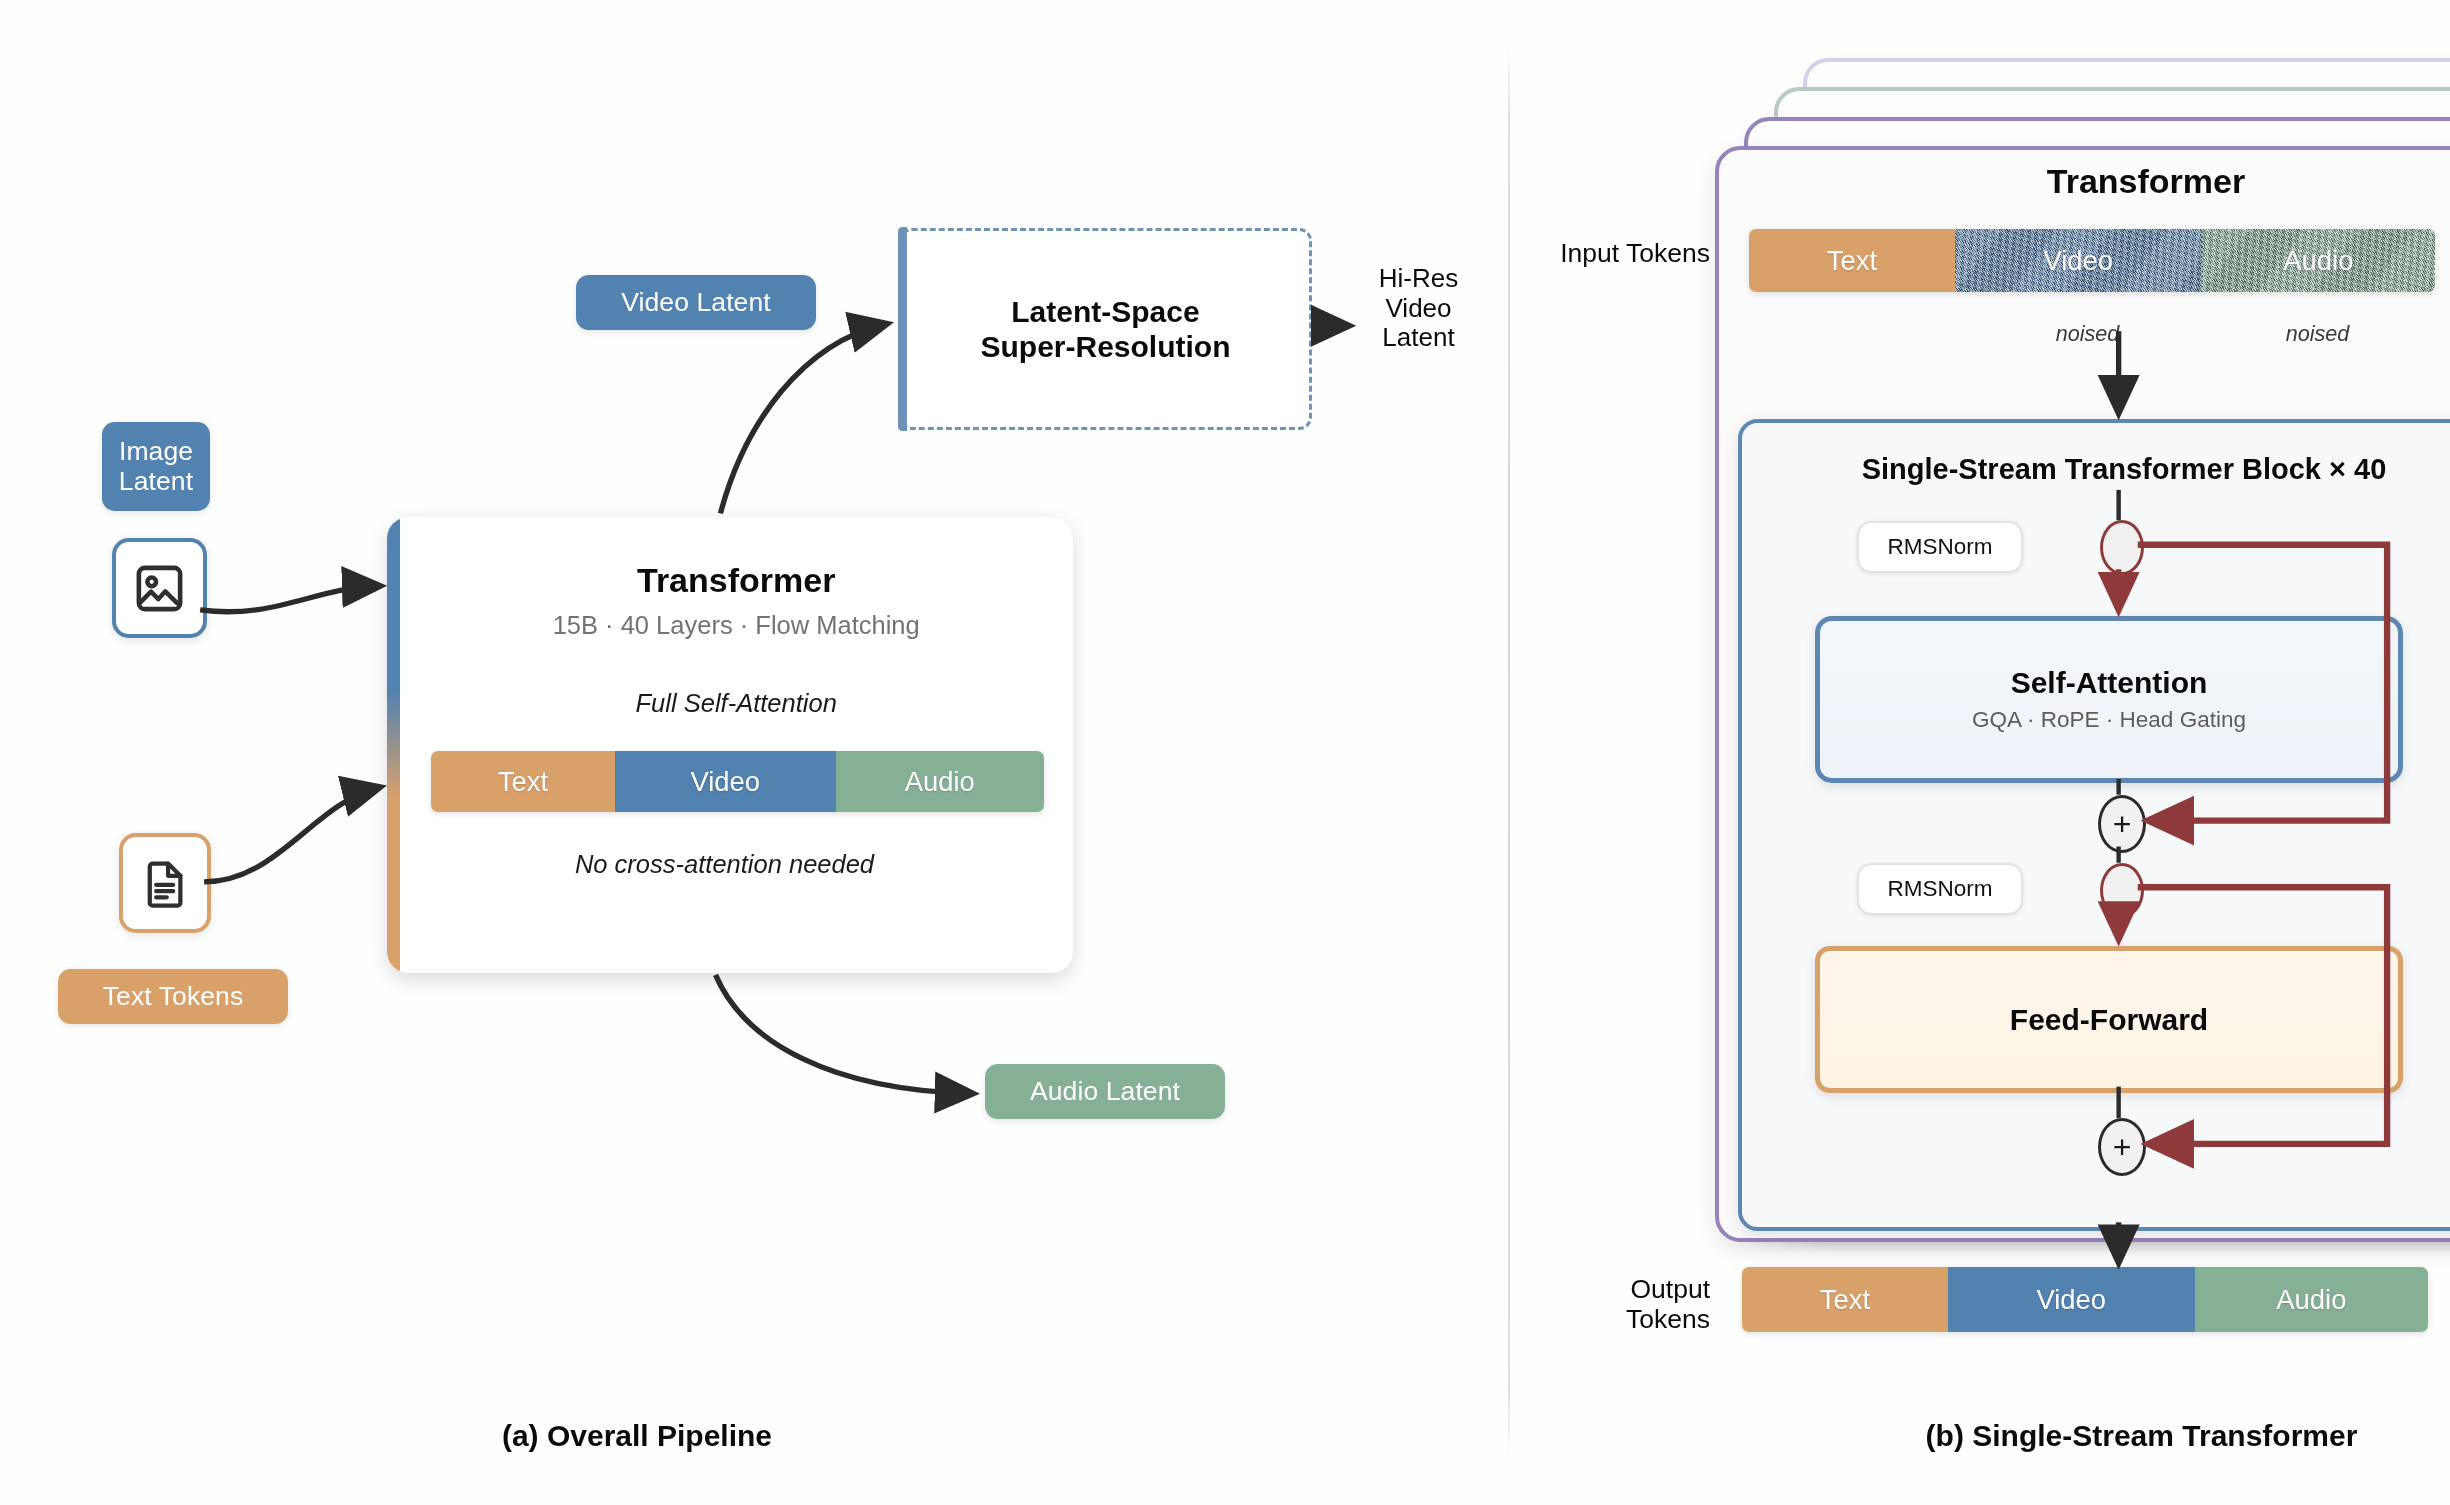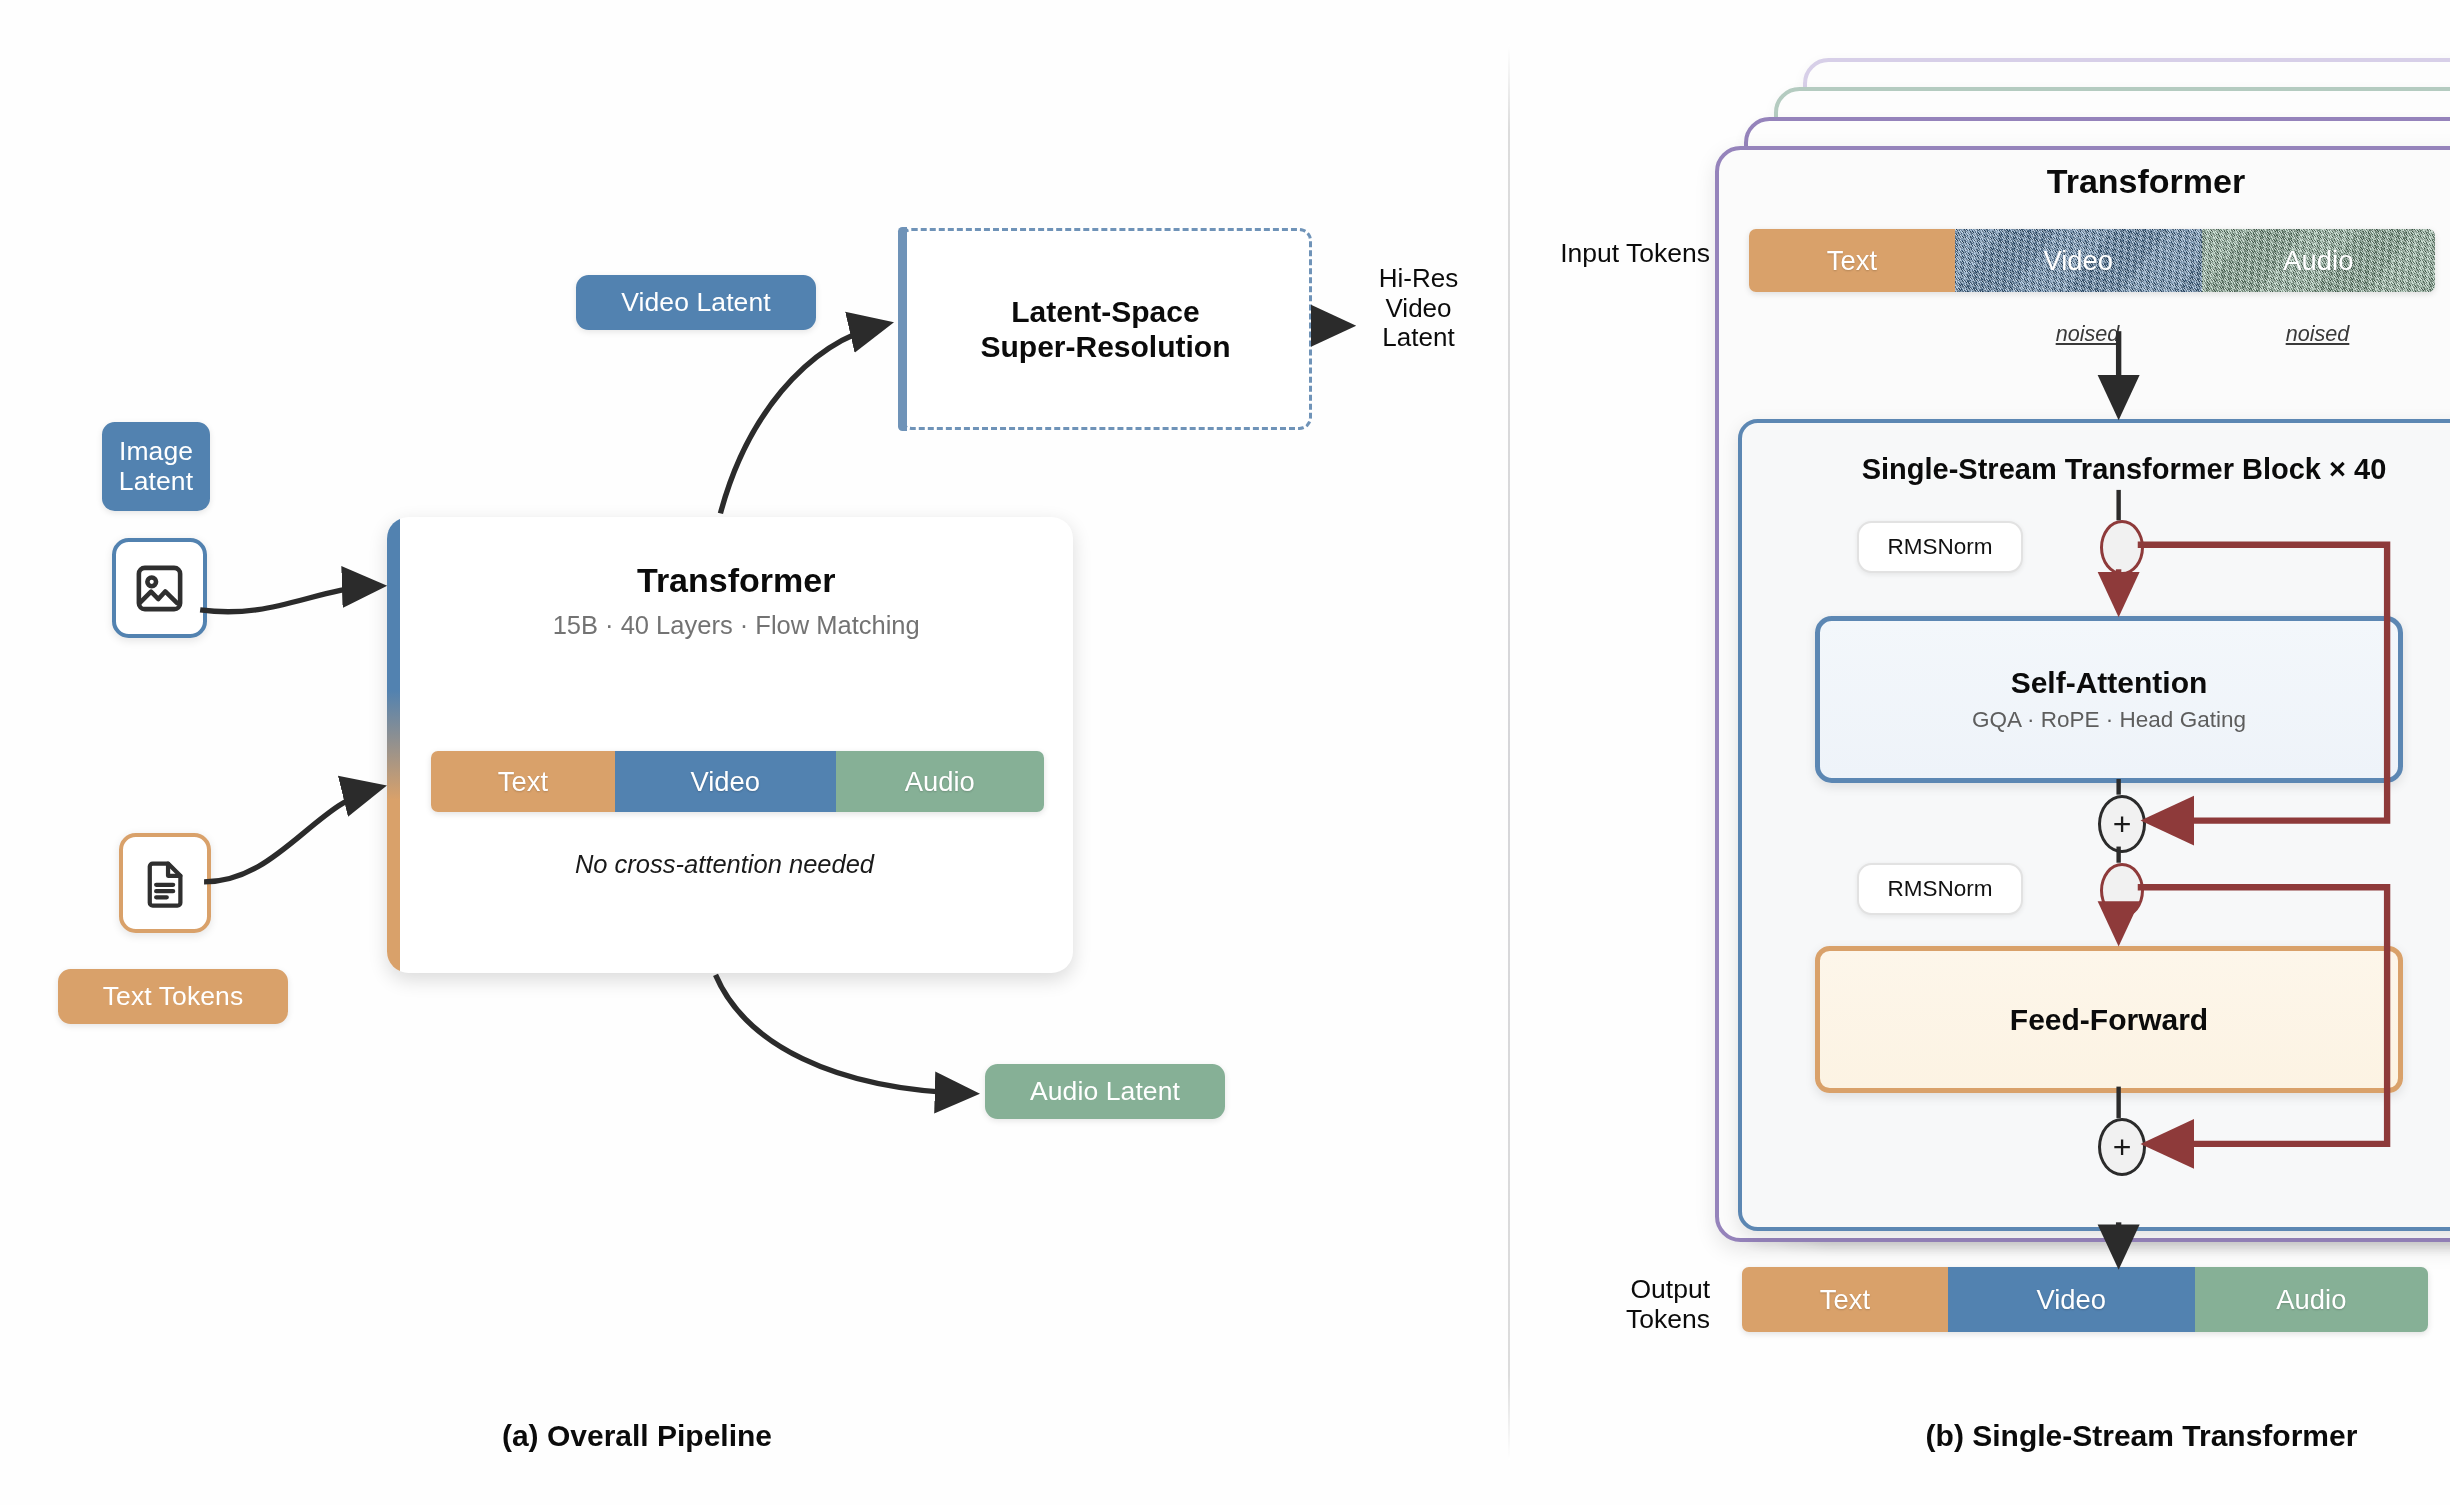--- a/index.html
+++ b/index.html
@@ -123,21 +123,21 @@
   }
 
   
   .nodecircle{
     border-radius:50%;border:3.4px solid #2b2b2b;background:#f1f1f1;
     display:flex;align-items:center;justify-content:center;
     font-size:32px;color:#1a1a1a;line-height:1;
   }
   .nodecircle.norm{border-color:#8e3a3a;background:#f1f1f1;}
 
-  .italic-note{font-size:21.6px;font-style:italic;color:#3a3a3a;text-align:center;text-decoration:underline;}
+  .italic-note{font-size:21.6px;font-style:italic;color:#3a3a3a;text-align:center;}
   .sidelabel{font-size:26.5px;color:#0b0b0b;text-align:right;line-height:1.14;}
   .caption{font-size:30px;font-weight:bold;color:#0b0b0b;text-align:center;}
 
   svg.ovl{position:absolute;left:0;top:0;width:2697px;height:1505px;pointer-events:none;}
 </style>
 </head>
 <body>
 
 <div class="abs" id="panel-divider"></div>
 
@@ -181,20 +181,21 @@
   </div>
 </div>
 
 <div class="abs plainlabel nosel" style="left:1355px;top:264px;width:127px;">Hi-Res Video Latent</div>
 
 <div class="abs" id="left-transformer-card">
   <div class="abs" id="left-card-accent"></div>
 
   <div class="abs card-title nosel" style="left:12.7px;top:44px;width:673px;">Transformer</div>
   <div class="abs card-sub nosel" style="left:12.7px;top:94px;width:673px;">15B · 40 Layers · Flow Matching</div>
+  <div class="abs card-ital nosel" style="left:12.7px;top:172px;width:673px;">Full Self-Attention</div>
 
   <div class="abs tokenbar" style="left:44px;top:234px;width:613px;height:61px;">
     <div class="tokenseg" style="width:30%;background:#d9a16a;">
       <span>Text</span>
     </div>
     <div class="tokenseg" style="width:36%;background:#5282b0;">
       <span>Video</span>
     </div>
     <div class="tokenseg" style="width:34%;background:#86b096;">
       <span>Audio</span>

